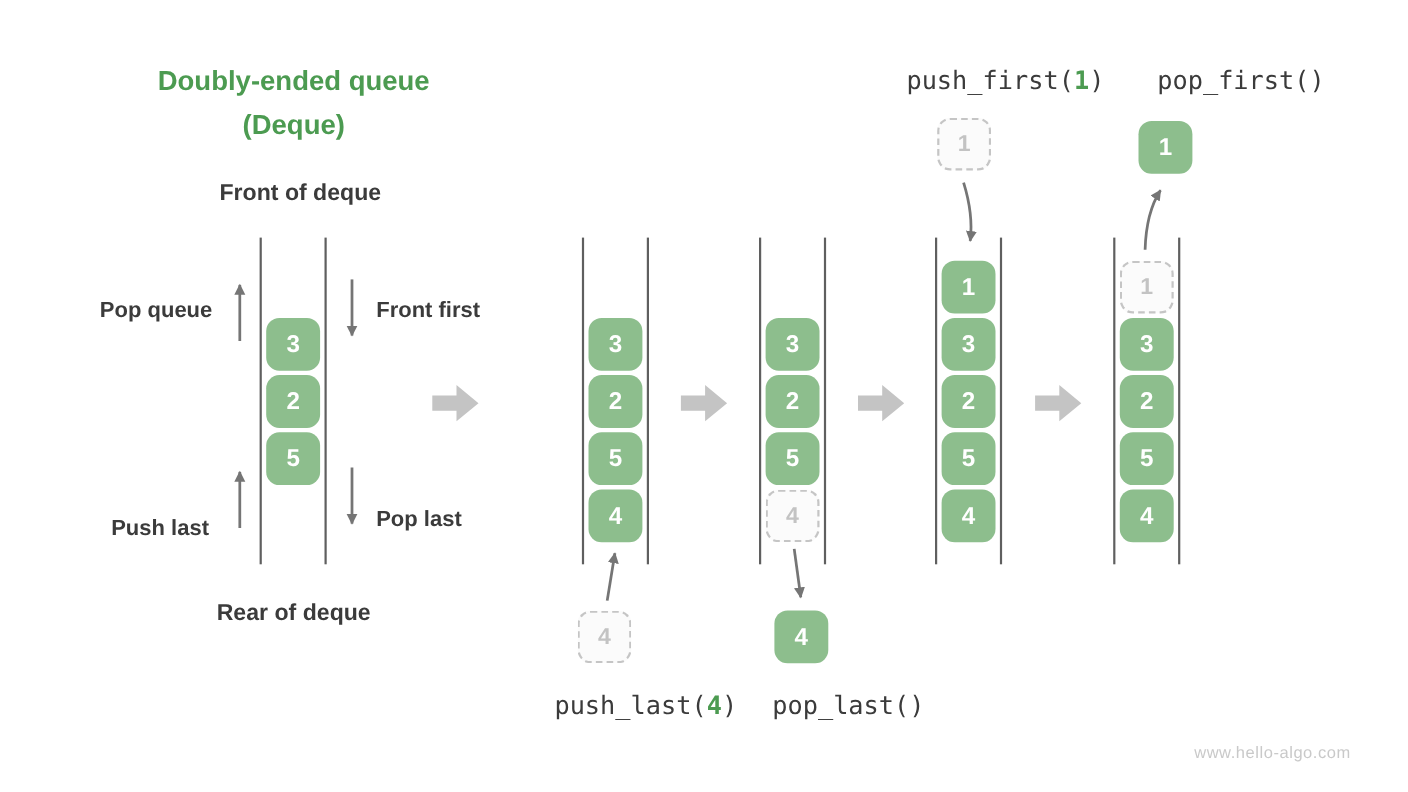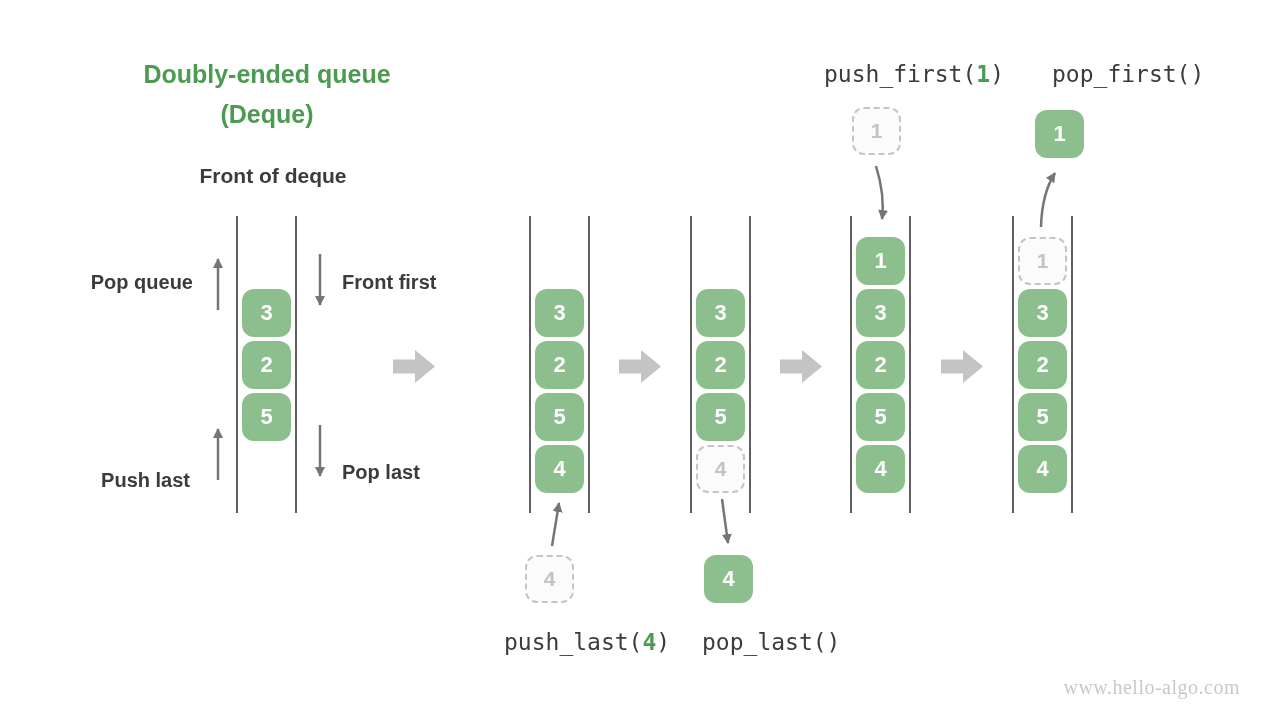--- a/index.html
+++ b/index.html
@@ -25,34 +25,35 @@
          border-right:2px solid var(--queue-line,#5f5f5f);}
   
   .box{position:absolute;width:49px;height:48px;border-radius:12px;display:flex;
        align-items:center;justify-content:center;font-weight:bold;font-size:22px;
        background:var(--box-green,#8dbe8d);color:var(--box-text,#fff);box-sizing:border-box;}
   .box.dashed{background:var(--dashed-fill,#fbfbfb);border:2px dashed var(--dashed-border,#c5c5c5);
        color:var(--dashed-text,#c3c3c3);font-size:21px;}
   .queue .box{left:4px;}
   
   .overlay{position:absolute;left:0;top:0;width:1280px;height:720px;pointer-events:none;}
-  .watermark{right:40px;top:676px;font-family:Liberation Serif, serif;
-       font-size:20px;letter-spacing:0.5px;color:var(--watermark,#c9c9c9);}
+  .watermark{right:52px;top:676px;font-family:Liberation Sans, sans-serif;
+       font-size:15px;letter-spacing:0.5px;color:var(--watermark,#c9c9c9);}
 </style>
 </head>
 <body>
 
 <div class="canvas" style="--bg: #ffffff; --title-green: #4c9b51; --code-green: #4c9b51; --box-green: #8dbe8d; --box-text: #ffffff; --label-dark: #3b3b3b; --dashed-border: #c5c5c5; --dashed-text: #c3c3c3; --dashed-fill: #fbfbfb; --queue-line: #5f5f5f; --watermark: #c9c9c9;">
 
   <div class="abs lbl lbl-lg t-center" style="left:123px;top:164px;width:300px;">Front of deque</div>
 
   <div class="abs title">
     <div>Doubly-ended queue</div>
     <div>(Deque)</div>
   </div>
+  <div class="abs lbl lbl-lg t-center" style="left:117px;top:546px;width:300px;">Rear of deque</div>
   <div class="abs lbl lbl-md t-right" style="left:63px;top:271px;width:130px;">Pop queue</div>
   <div class="abs lbl lbl-md" style="left:342px;top:271px;">Front first</div>
   <div class="abs lbl lbl-md t-right" style="left:60px;top:441px;width:130px;margin-top:28px;">Push last</div>
   <div class="abs lbl lbl-md" style="left:342px;top:441px;margin-top:20px;">Pop last</div>
 
   <div class="abs code" style="left:824px;top:61px;">
     <span>push_first(</span><span class="accent">1</span><span>)</span>
   </div>
   <div class="abs code" style="left:1032px;top:61px;margin-left:20px;">
     <span>pop_first()</span>

